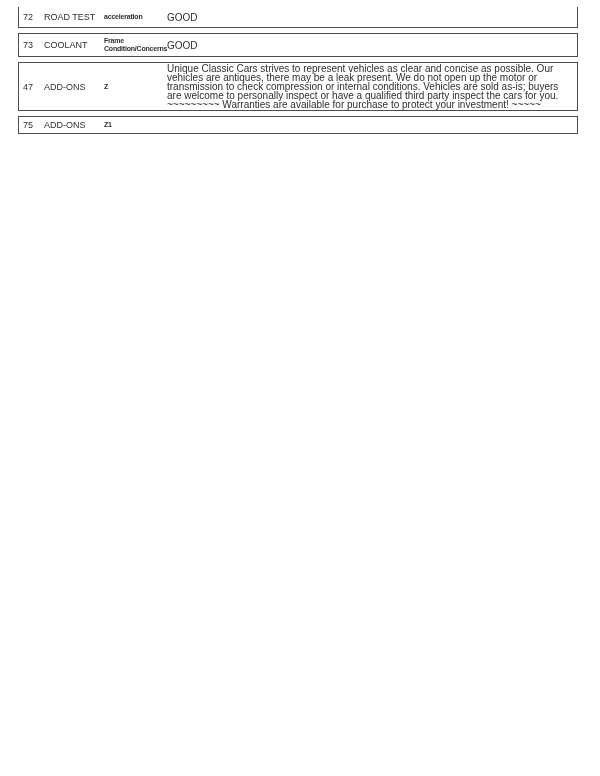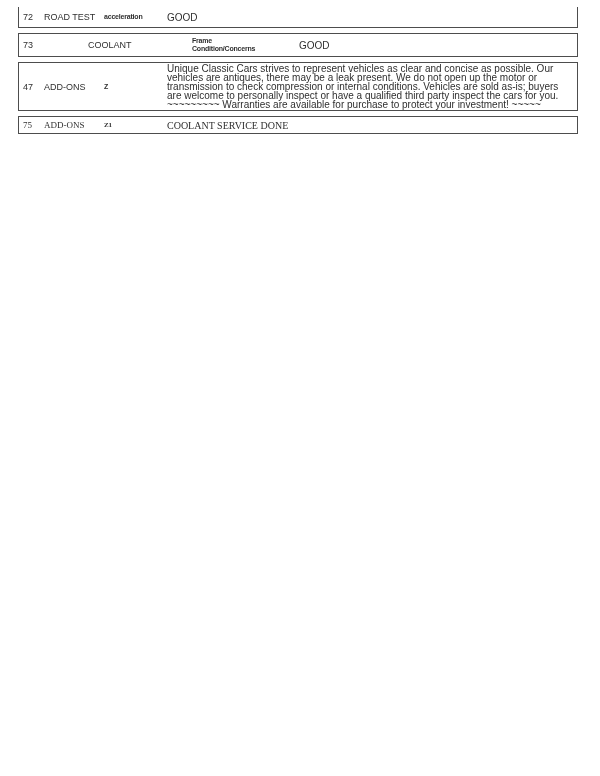--- a/index.html
+++ b/index.html
@@ -36,22 +36,22 @@
     grid-template-columns: 21px 60px 63px 1fr;
     align-items: center;
     padding: 1px 3px 1px 4px;
     font-size: 9px;
     line-height: 10px;
   }
   .row.clipped-top {
     border-top: none;
     min-height: 21px;
   }
-  .row.h-mid { min-height: 24px; gap: 44px; }
-  .row.h-small { min-height: 18px; font-family: Liberation Serif, serif; }
+  .row.h-mid { min-height: 24px; }
+  .row.h-small { min-height: 18px; }
   .cell { overflow: visible; }
   .cell-num { }
   .cell-category { }
   .cell-item {
     font-weight: bold;
     font-size: 7px;
     line-height: 8px;
     letter-spacing: -0.2px;
     white-space: pre-line;
   }
@@ -85,17 +85,16 @@
       <div class="cell cell-num">47</div>
       <div class="cell cell-category">ADD-ONS</div>
       <div class="cell cell-item">Z</div>
       <div class="cell cell-value">Unique Classic Cars strives to represent vehicles as clear and concise as possible. Our vehicles are antiques, there may be a leak present. We do not open up the motor or transmission to check compression or internal conditions. Vehicles are sold as-is; buyers are welcome to personally inspect or have a qualified third party inspect the cars for you. ~~~~~~~~~ Warranties are available for purchase to protect your investment! ~~~~~</div>
     </div>
 
     <div class="row h-small">
       <div class="cell cell-num">75</div>
       <div class="cell cell-category">ADD-ONS</div>
       <div class="cell cell-item">Z1</div>
-      <div class="cell cell-value">COOLANT SERVICE DONE</div>
     </div>
 
   </div>
 </div>
 
 </body></html>

